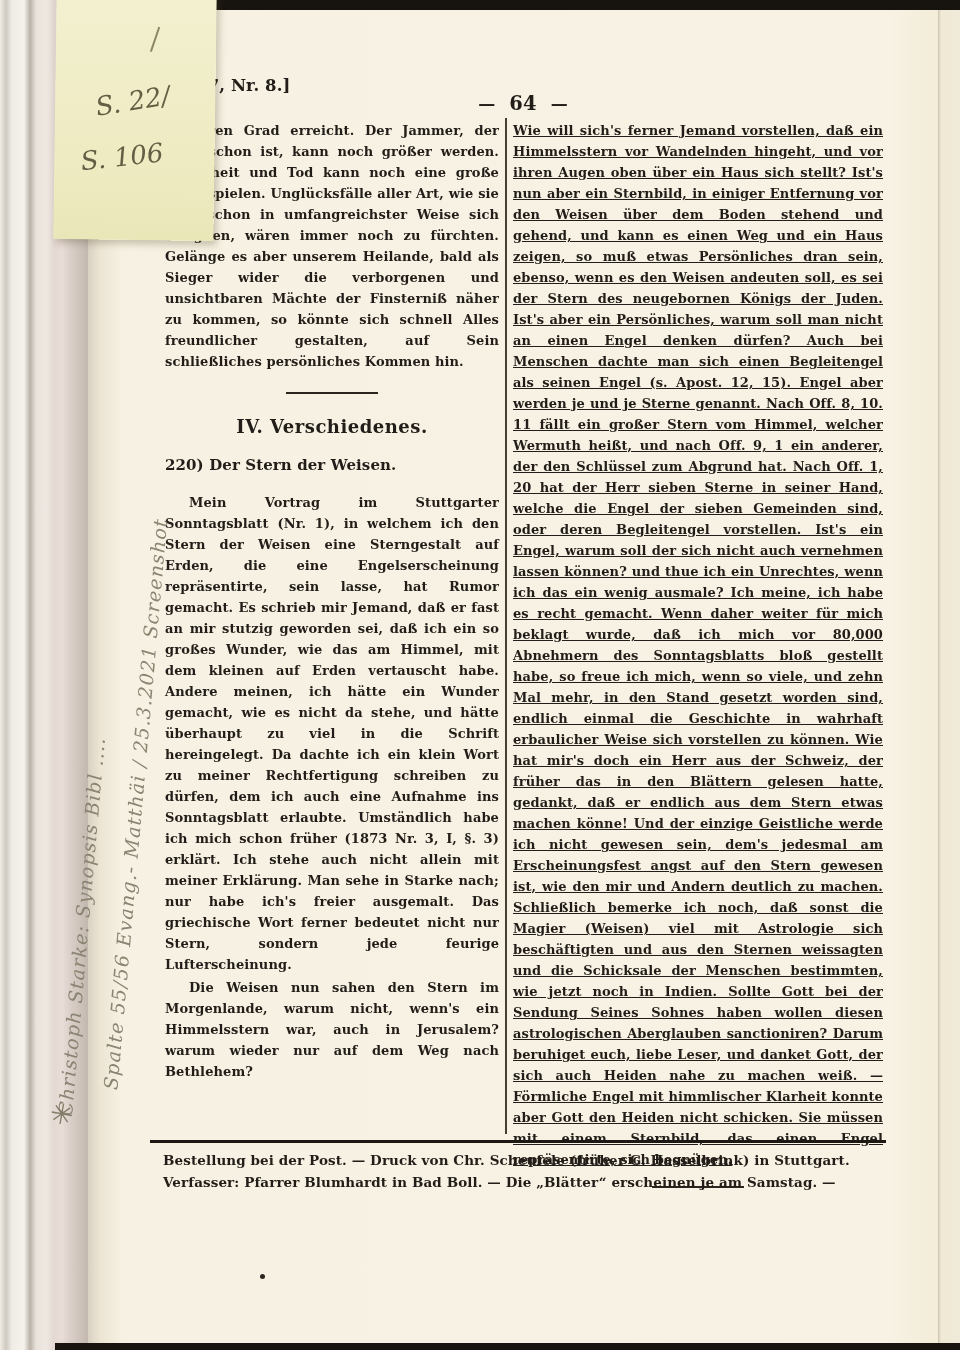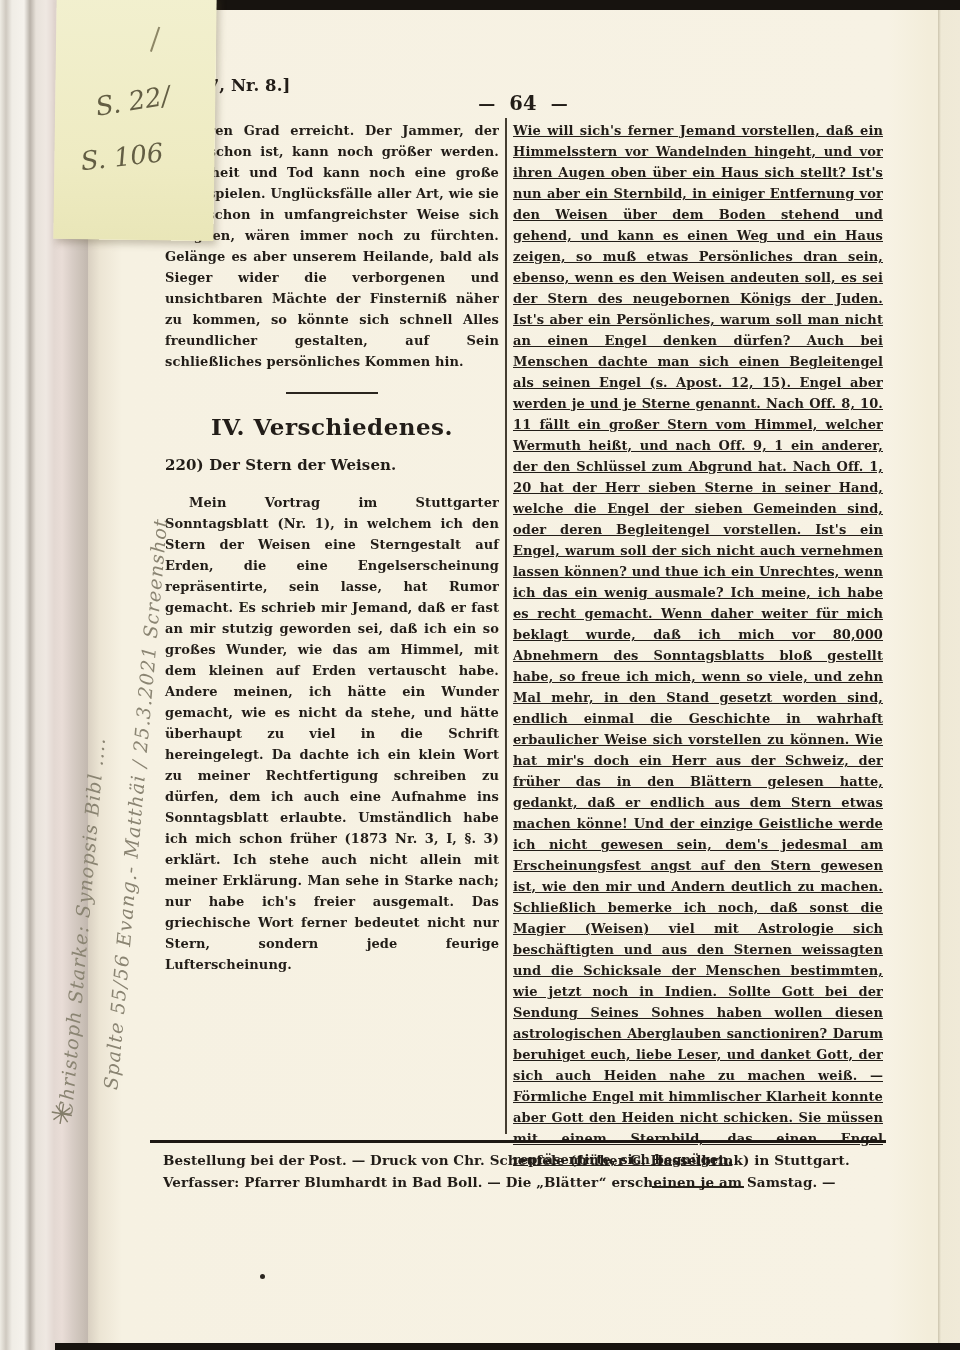--- a/index.html
+++ b/index.html
@@ -24,21 +24,21 @@
   .pageno-wrap{position:absolute;left:0;right:0;top:18px;text-align:center;font-size:17px;}
   .pageno-wrap .num{font-size:19.5px;font-weight:900;padding:0 14px;}
   .col{position:absolute;top:120px;text-align:justify;font-size:13px;line-height:21px;}
   .col p{margin:0 0 2px 0;}
   .col p.indent{text-indent:24px;}
   .col-left{left:165px;width:334px;}
   .col-right{left:513px;width:370px;text-decoration:underline;}
   .divider{position:absolute;left:505px;top:118px;width:2px;height:1016px;background:#453e32;}
   .rule-short{width:92px;height:2px;background:#2a251e;border:0;margin:20px auto 22px auto;}
   .rule-end{width:92px;height:2px;background:#2a251e;border:0;margin:16px auto 0 auto;}
-  .sec-head{text-align:center;font-size:23px;font-weight:900;margin:6px 0 18px 0;letter-spacing:.5px;}
+  .sec-head{text-align:center;font-size:18px;font-weight:900;margin:6px 0 18px 0;letter-spacing:.5px;}
   .art-head{text-align:left;font-size:15px;font-weight:900;margin:0 0 16px 0;}
   .footer-rule{position:absolute;left:150px;top:1140px;width:736px;height:3px;background:#1d1813;}
   .footer{position:absolute;left:163px;top:1150px;width:722px;font-size:13.5px;line-height:21.5px;text-align:justify;}
 
   
   .sticky{position:absolute;left:55px;top:-6px;width:160px;height:246px;
     background:linear-gradient(180deg,#f2f0cf 0%,#eeebc2 70%,#e9e6b8 100%);
     transform:rotate(.8deg);box-shadow:3px 4px 7px rgba(80,70,40,.28);}
   .sticky .hw{position:absolute;font-style:italic;color:#635e44;
     font-family:"DejaVu Serif",serif;}
@@ -72,20 +72,21 @@
   </div>
 
   <div class="divider"></div>
 
   <div class="col col-left print">
     <p>größeren Grad erreicht. Der Jammer, der groß schon ist, kann noch größer werden. Krankheit und Tod kann noch eine große Rolle spielen. Unglücksfälle aller Art, wie sie jetzt schon in umfangreichster Weise sich ereignen, wären immer noch zu fürchten. Gelänge es aber unserem Heilande, bald als Sieger wider die verborgenen und unsichtbaren Mächte der Finsterniß näher zu kommen, so könnte sich schnell Alles freundlicher gestalten, auf Sein schließliches persönliches Kommen hin.</p>
     <hr class="rule-short">
     <div class="sec-head">IV. Verschiedenes.</div>
     <div class="art-head">220) Der Stern der Weisen.</div>
     <p class="indent">Mein Vortrag im Stuttgarter Sonntagsblatt (Nr. 1), in welchem ich den Stern der Weisen eine Sterngestalt auf Erden, die eine Engelserscheinung repräsentirte, sein lasse, hat Rumor gemacht. Es schrieb mir Jemand, daß er fast an mir stutzig geworden sei, daß ich ein so großes Wunder, wie das am Himmel, mit dem kleinen auf Erden vertauscht habe. Andere meinen, ich hätte ein Wunder gemacht, wie es nicht da stehe, und hätte überhaupt zu viel in die Schrift hereingelegt. Da dachte ich ein klein Wort zu meiner Rechtfertigung schreiben zu dürfen, dem ich auch eine Aufnahme ins Sonntagsblatt erlaubte. Umständlich habe ich mich schon früher (1873 Nr. 3, I, §. 3) erklärt. Ich stehe auch nicht allein mit meiner Erklärung. Man sehe in Starke nach; nur habe ich's freier ausgemalt. Das griechische Wort ferner bedeutet nicht nur Stern, sondern jede feurige Lufterscheinung.</p>
+    <p class="indent">Die Weisen nun sahen den Stern im Morgenlande, warum nicht, wenn's ein Himmelsstern war, auch in Jerusalem? warum wieder nur auf dem Weg nach Bethlehem?</p>
   </div>
 
   <div class="col col-right print">
     <p>Wie will sich's ferner Jemand vorstellen, daß ein Himmelsstern vor Wandelnden hingeht, und vor ihren Augen oben über ein Haus sich stellt? Ist's nun aber ein Sternbild, in einiger Entfernung vor den Weisen über dem Boden stehend und gehend, und kann es einen Weg und ein Haus zeigen, so muß etwas Persönliches dran sein, ebenso, wenn es den Weisen andeuten soll, es sei der Stern des neugebornen Königs der Juden. Ist's aber ein Persönliches, warum soll man nicht an einen Engel denken dürfen? Auch bei Menschen dachte man sich einen Begleitengel als seinen Engel (s. Apost. 12, 15). Engel aber werden je und je Sterne genannt. Nach Off. 8, 10. 11 fällt ein großer Stern vom Himmel, welcher Wermuth heißt, und nach Off. 9, 1 ein anderer, der den Schlüssel zum Abgrund hat. Nach Off. 1, 20 hat der Herr sieben Sterne in seiner Hand, welche die Engel der sieben Gemeinden sind, oder deren Begleitengel vorstellen. Ist's ein Engel, warum soll der sich nicht auch vernehmen lassen können? und thue ich ein Unrechtes, wenn ich das ein wenig ausmale? Ich meine, ich habe es recht gemacht. Wenn daher weiter für mich beklagt wurde, daß ich mich vor 80,000 Abnehmern des Sonntagsblatts bloß gestellt habe, so freue ich mich, wenn so viele, und zehn Mal mehr, in den Stand gesetzt worden sind, endlich einmal die Geschichte in wahrhaft erbaulicher Weise sich vorstellen zu können. Wie hat mir's doch ein Herr aus der Schweiz, der früher das in den Blättern gelesen hatte, gedankt, daß er endlich aus dem Stern etwas machen könne! Und der einzige Geistliche werde ich nicht gewesen sein, dem's jedesmal am Erscheinungsfest angst auf den Stern gewesen ist, wie den mir und Andern deutlich zu machen. Schließlich bemerke ich noch, daß sonst die Magier (Weisen) viel mit Astrologie sich beschäftigten und aus den Sternen weissagten und die Schicksale der Menschen bestimmten, wie jetzt noch in Indien. Sollte Gott bei der Sendung Seines Sohnes haben wollen diesen astrologischen Aberglauben sanctioniren? Darum beruhiget euch, liebe Leser, und danket Gott, der sich auch Heiden nahe zu machen weiß. — Förmliche Engel mit himmlischer Klarheit konnte aber Gott den Heiden nicht schicken. Sie müssen mit einem Sternbild, das einen Engel repräsentirte, sich begnügen.</p>
     <hr class="rule-end">
   </div>
 
   <div class="footer-rule"></div>
   <div class="footer print">
     <div>Bestellung bei der Post. — Druck von Chr. Scheufele (früher G. Hasselbrink) in Stuttgart.</div>

